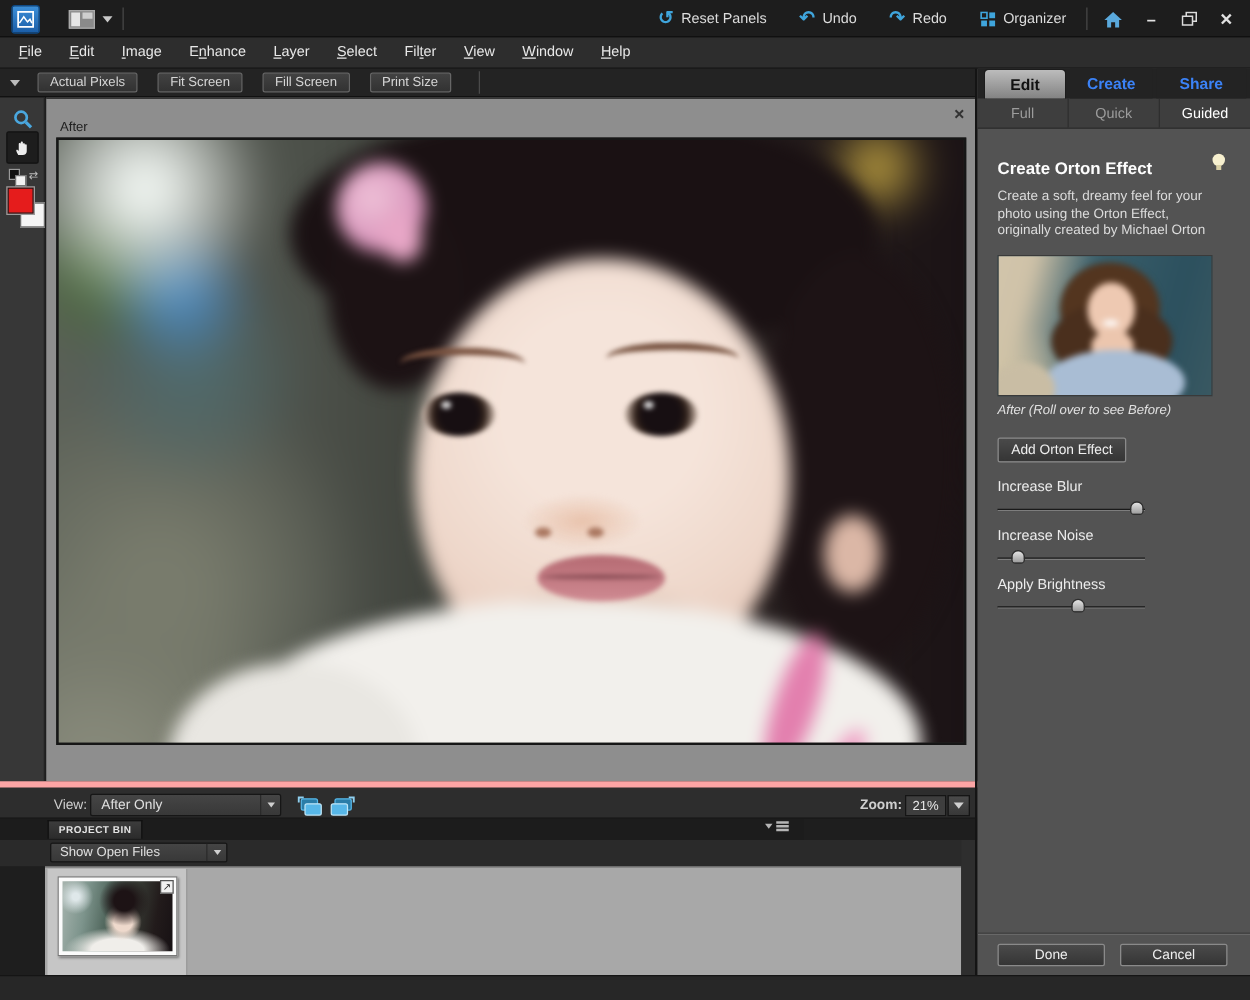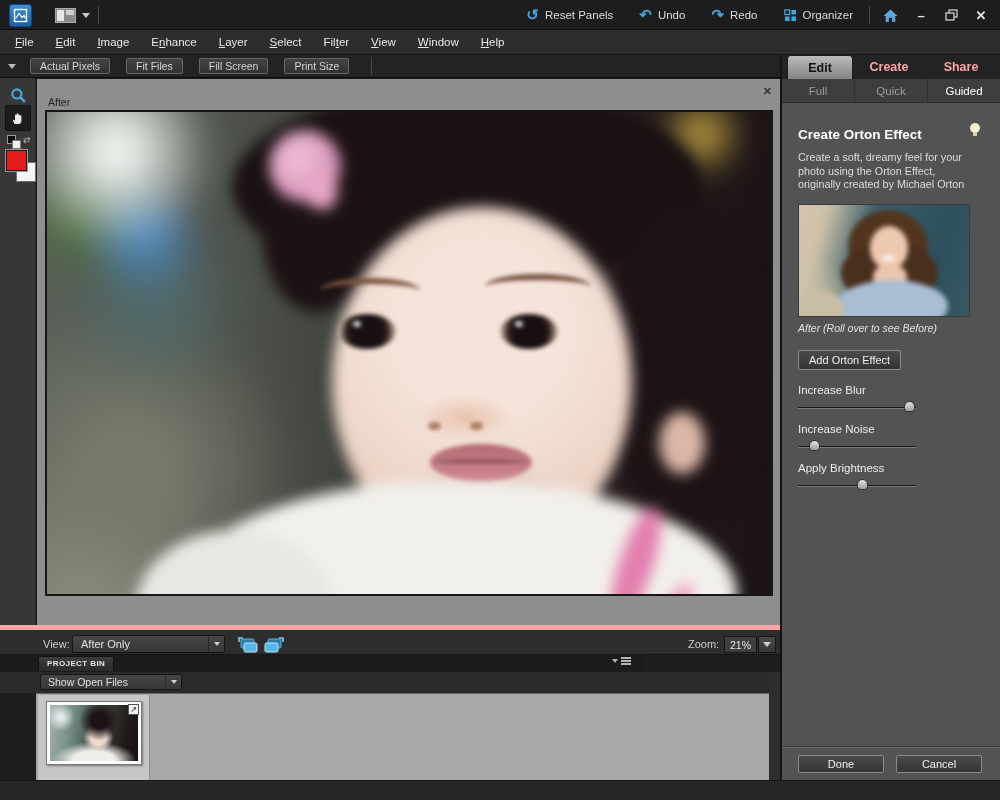--- a/index.html
+++ b/index.html
@@ -101,21 +101,21 @@
   
   .statusbar { left:0; top:625px; width:782px; height:30px; background:#2d2d2d; border-top:5px solid #fca5a5; border-bottom:1px solid #141414; }
   .sb-label { font-size:11px; color:#cfcfcf; }
   .dd { background:linear-gradient(#454545,#383838); border:1px solid #161616; border-radius:2px;
         display:flex; align-items:center; font-size:11px; color:#e0e0e0; }
   .dd .dd-arrow { margin-left:auto; width:16px; height:100%; display:flex; align-items:center; justify-content:center; border-left:1px solid #2a2a2a; }
   .dd .caret { border-top-color:#cfcfcf; border-left-width:3.5px; border-right-width:3.5px; border-top-width:4.5px; }
   .view-label { left:43px; top:8px; }
   .view-dd { left:72px; top:5px; width:153px; height:18px; padding-left:8px; }
   .rot { top:5px; width:24px; height:20px; }
-  .zoom-label { left:688px; top:8px; }
+  .zoom-label { left:688px; top:8px;font-weight:bold; }
   .zoom-box { left:724px; top:6px; width:33px; height:17px; background:#3e3e3e; border:1px solid #151515;
               font-size:10.5px; color:#e8e8e8; display:flex; align-items:center; justify-content:center; }
   .zoom-arrow { left:758px; top:6px; width:18px; height:17px; background:linear-gradient(#4a4a4a,#383838);
                 border:1px solid #151515; display:flex; align-items:center; justify-content:center; }
 
   
   .bin-header { left:0; top:655px; width:643px; height:17px; background:#1c1c1c; }
   .bin-tab { left:38px; top:1px; height:15px; padding:0 8px; background:linear-gradient(#3c3c3c,#2b2b2b);
              border:1px solid #111; border-bottom:none; font-size:8px; font-weight:bold; letter-spacing:.4px;
              color:#e4e4e4; line-height:14px; }
@@ -139,21 +139,21 @@
                  font-size:8px; line-height:10px; text-align:center; color:#222; }
 
   
   .bottombar { left:0; top:780px; width:1000px; height:20px; background:#272727; border-top:1px solid #151515; }
 
   
   .divider { left:780px; top:55px; width:2px; height:725px; background:#141414; }
   .rightpanel { left:782px; top:55px; width:218px; height:725px; background:#535353; }
   .tabs { position:absolute; left:0; top:0; width:218px; height:24px; background:#232323; display:flex; padding-left:5px; gap:3px; }
   .tab { width:66px; height:24px; line-height:24px; text-align:center; font-size:12.5px; font-weight:bold;
-         color:#fca5a5; background:#232323; }
+         color:#3b82f6; background:#232323; }
   .tab.active { background:linear-gradient(#bcbcbc,#828282); color:#111; border-radius:4px 4px 0 0; border:1px solid #1c1c1c; border-bottom:none; }
   .tab:last-child { width:72px; }
   .subtabs { position:absolute; left:0; top:24px; width:218px; height:24px; background:#3e3e3e; border-bottom:1px solid #2c2c2c; display:flex; }
   .subtab { flex:1; text-align:center; line-height:24px; font-size:11.5px; color:#9c9c9c; border-left:1px solid #2e2e2e; }
   .subtab:first-child { border-left:none; }
   .subtab.active { color:#ffffff; }
   .panel-body { position:absolute; left:0; top:48px; width:218px; height:632px; padding:24px 16px 0 16px; }
   .panel-title { font-size:13.5px; font-weight:600; color:#fdfdfd; }
   .bulb { position:absolute; right:20px; top:20px; width:10px; height:10px; border-radius:50%; background:#f7f0cf; }
   .bulb::after { content:""; position:absolute; left:3px; top:9px; width:4px; height:4px; background:#d9d0a5; }
@@ -253,21 +253,21 @@
   <span class="menu-item"><u>S</u>elect</span>
   <span class="menu-item">Fil<u>t</u>er</span>
   <span class="menu-item"><u>V</u>iew</span>
   <span class="menu-item"><u>W</u>indow</span>
   <span class="menu-item"><u>H</u>elp</span>
 </div>
 
 <div class="abs optionsbar">
   <div class="caret opt-caret"></div>
   <button class="opt-btn">Actual Pixels</button>
-  <button class="opt-btn">Fit Files</button>
+  <button class="opt-btn">Fit Screen</button>
   <button class="opt-btn">Fill Screen</button>
   <button class="opt-btn">Print Size</button>
   <div class="opt-sep"></div>
 </div>
 
 <div class="abs toolstrip">
   <div class="tool" style="top:4px;">
     <svg width="17" height="17" viewBox="0 0 16 16">
       <circle cx="6.5" cy="6.5" r="4.3" stroke="#4aa7de" stroke-width="2" fill="none"></circle>
       <line x1="10" y1="10" x2="14" y2="14" stroke="#4aa7de" stroke-width="2.4"></line>

